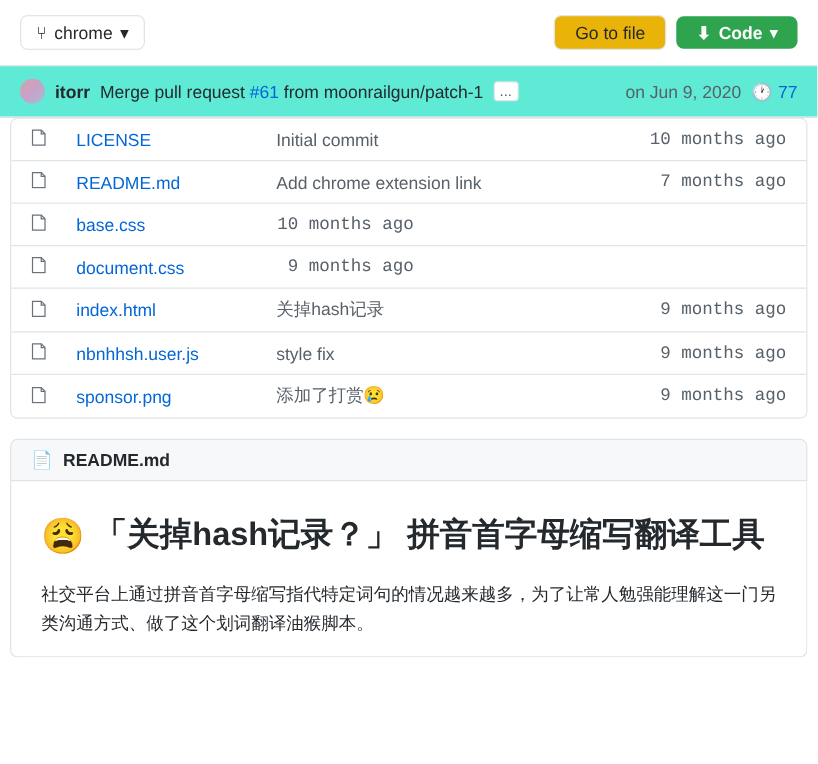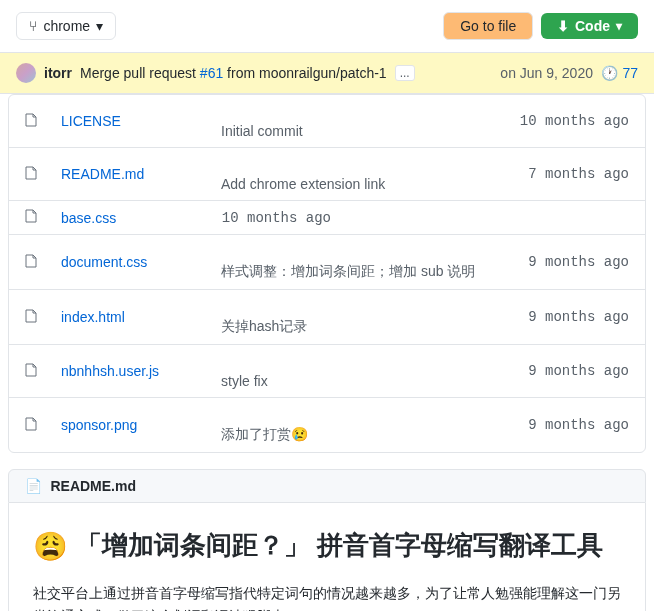--- a/index.html
+++ b/index.html
@@ -40,21 +40,21 @@
     .top-bar-right {
       display: flex;
       gap: 8px;
       align-items: center;
     }
 
     .go-to-file-btn {
       border: 1px solid #e1e4e8;
       border-radius: 6px;
       padding: 5px 16px;
-      background: #fdba74;
+      background: #eab308;
       cursor: pointer;
       font-size: 14px;
       color: #24292e;
     }
 
     .code-btn {
       display: flex;
       align-items: center;
       gap: 6px;
       background: #2ea44f;
@@ -70,21 +70,21 @@
     .code-btn .chevron {
       font-size: 12px;
     }
 
     .commit-bar {
       display: flex;
       align-items: center;
       gap: 8px;
       padding: 10px 16px;
       border-bottom: 1px solid #e1e4e8;
-      background: #fef9c3;
+      background: #5eead4;
       font-size: 14px;
     }
 
     .avatar-img {
       width: 20px;
       height: 20px;
       border-radius: 50%;
       background: linear-gradient(135deg, #d4a5a5 0%, #c9a0c9 50%, #a0c0d4 100%);
       display: inline-block;
     }
@@ -156,21 +156,20 @@
       font-size: 14px;
     }
 
     .file-commit {
       color: #586069;
       flex: 1;
       font-size: 14px;
       overflow: hidden;
       white-space: nowrap;
       text-overflow: ellipsis;
-      margin-top: 20px;
     }
 
     .file-commit a {
       color: #586069;
       text-decoration: none;
     }
 
     .file-time {
       color: #586069;
       font-size: 14px;
@@ -297,21 +296,20 @@
   </svg></span>
       <a class="file-name" href="#">base.css</a>
       <span class="file-time">10 months ago</span>
     </div>
     <div class="file-row">
       <span style="color: rgb(106, 115, 125); font-size: 14px; flex-shrink: 0; width: 16px;"><svg width="12" height="14" viewBox="0 0 12 14" fill="none" xmlns="http://www.w3.org/2000/svg">
     <path d="M1 1h7l3 3v9H1V1z" stroke="#6a737d" stroke-width="1" fill="white"></path>
     <path d="M8 1v3h3" stroke="#6a737d" stroke-width="1" fill="none"></path>
   </svg></span>
       <a class="file-name" href="#">document.css</a>
-      <span class="file-commit"><a href="#">样式调整：增加词条间距；增加 sub 说明</a></span>
       <span class="file-time">9 months ago</span>
     </div>
     <div class="file-row">
       <span style="color: rgb(106, 115, 125); font-size: 14px; flex-shrink: 0; width: 16px;"><svg width="12" height="14" viewBox="0 0 12 14" fill="none" xmlns="http://www.w3.org/2000/svg">
     <path d="M1 1h7l3 3v9H1V1z" stroke="#6a737d" stroke-width="1" fill="white"></path>
     <path d="M8 1v3h3" stroke="#6a737d" stroke-width="1" fill="none"></path>
   </svg></span>
       <a class="file-name" href="#">index.html</a>
       <span class="file-commit"><a href="#">关掉hash记录</a></span>
       <span class="file-time">9 months ago</span>
@@ -337,17 +335,17 @@
   </div>
 
 <div class="readme-section">
   <div class="readme-header">
     <span class="readme-icon">📄</span>
     <span>README.md</span>
   </div>
   <div class="readme-body">
     <div class="readme-title">
       <span class="readme-emoji">😩</span>
-      <span class="readme-title-text">「增加词条间距？」 拼音首字母缩写翻译工具</span>
+      <span class="readme-title-text">「关掉hash记录？」 拼音首字母缩写翻译工具</span>
     </div>
     <p class="readme-desc">社交平台上通过拼音首字母缩写指代特定词句的情况越来越多，为了让常人勉强能理解这一门另类沟通方式、做了这个划词翻译油猴脚本。</p>
   </div>
 </div>
 
 </body></html>

